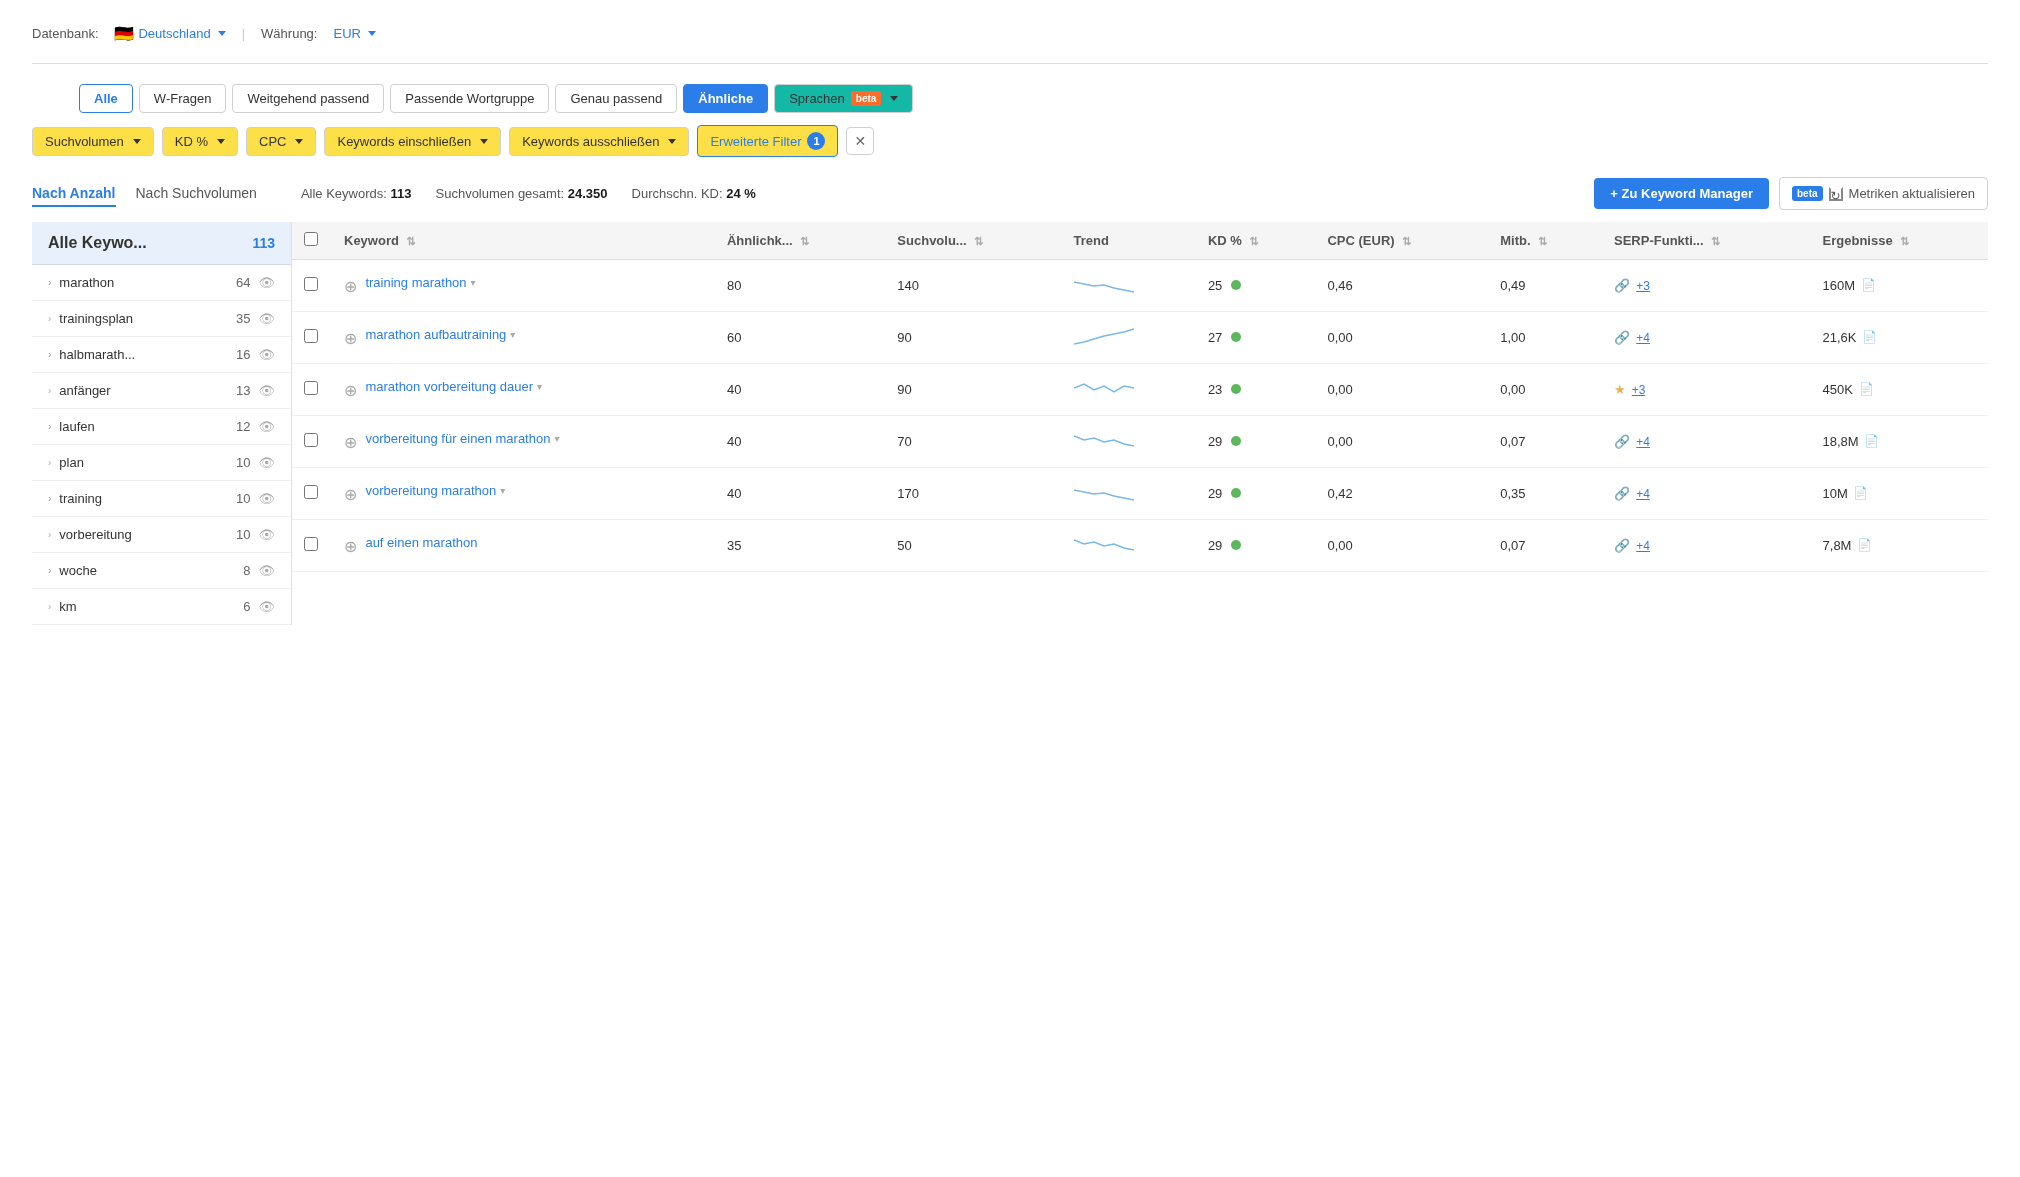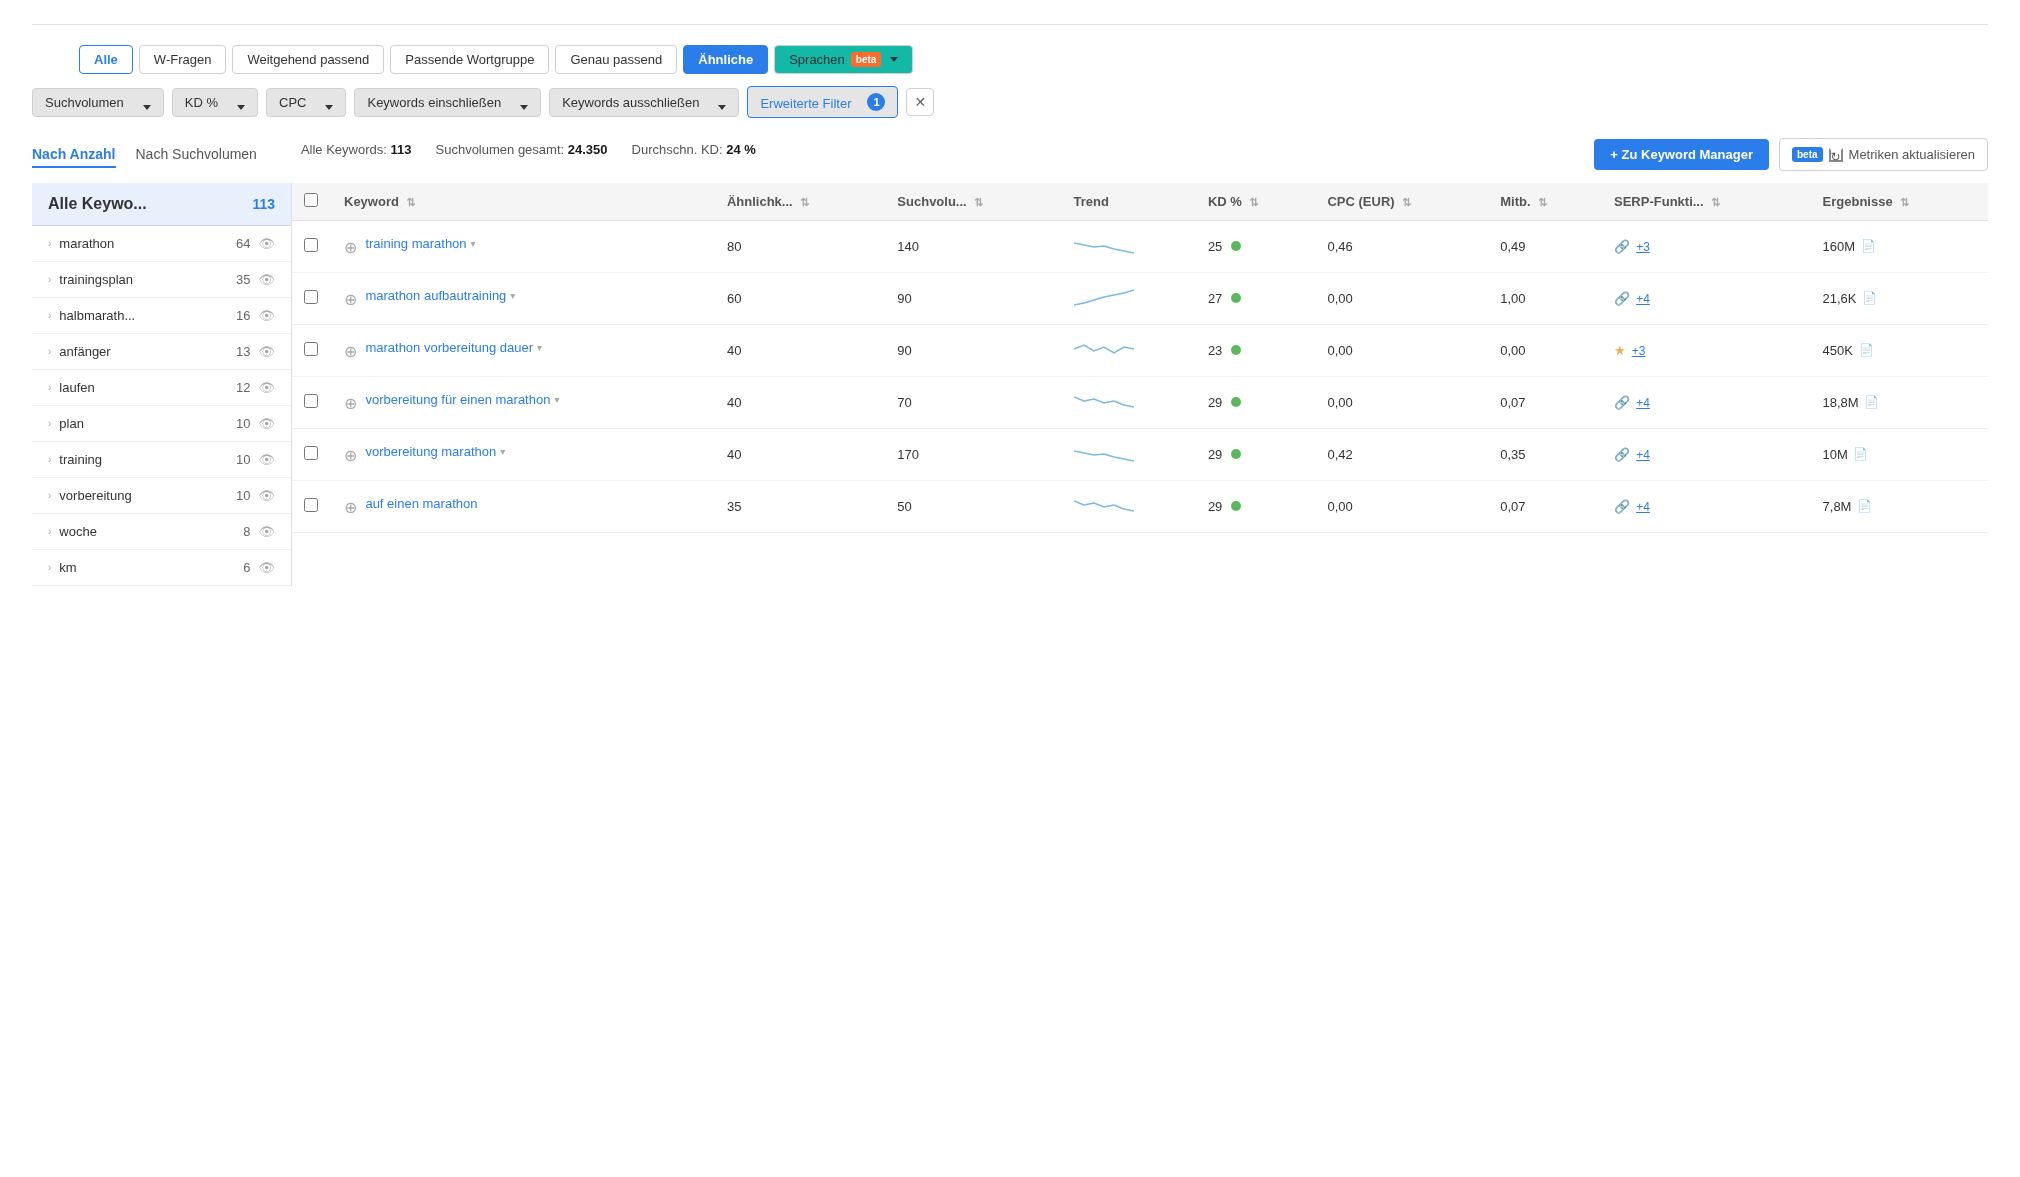--- a/index.html
+++ b/index.html
@@ -21,21 +21,21 @@
     
     .filter-tabs { display: flex; align-items: center; gap: 6px; margin-bottom: 12px; flex-wrap: wrap; padding-left: 47px; }
     .tab-btn { padding: 6px 14px; border-radius: 4px; border: 1px solid #d0d0d0; background: #fff; cursor: pointer; font-size: 13px; color: #333; }
     .tab-btn.active { background: #fff; border-color: #2b7de9; color: #2b7de9; font-weight: 600; }
     .tab-btn.selected-active { background: #2b7de9; border-color: #2b7de9; color: #fff; font-weight: 600; }
     .tab-btn.sprachen { background: #14b8a6; border-color: #d0d0d0; display: flex; align-items: center; gap: 6px; }
     .beta-badge { background: #ff6b2b; color: #fff; font-size: 10px; font-weight: 700; padding: 2px 5px; border-radius: 3px; }
     
     
     .filter-dropdowns { display: flex; align-items: center; gap: 8px; flex-wrap: wrap; }
-    .filter-drop { padding: 6px 12px; border-radius: 4px; border: 1px solid #d0d0d0; background: #e5e5e5; cursor: pointer; font-size: 13px; color: #333; display: flex; align-items: flex-end; gap: 16px; }
+    .filter-drop { padding: 6px 12px; border-radius: 4px; border: 1px solid #d0d0d0; background: #fde047; cursor: pointer; font-size: 13px; color: #333; display: flex; align-items: center; gap: 6px; }
     .filter-drop.active-filter { border-color: #2b7de9; color: #2b7de9; }
     .filter-clear { width: 28px; height: 28px; border-radius: 4px; border: 1px solid #d0d0d0; background: #fff; cursor: pointer; display: flex; align-items: center; justify-content: center; font-size: 14px; color: #666; }
     
     
     .stats-section { display: flex; align-items: center; justify-content: space-between; margin: 20px 0 12px; }
     .stats-tabs { display: flex; align-items: center; gap: 0; }
     .stats-tab { font-size: 14px; color: #555; cursor: pointer; padding: 4px 0; margin-right: 20px; border-bottom: 2px solid transparent; }
     .stats-tab.active { color: #2b7de9; border-bottom-color: #2b7de9; font-weight: 600; }
     .stats-info { display: flex; align-items: center; gap: 24px; font-size: 13px; color: #555; }
     .stats-info strong { color: #1a1a1a; }
@@ -85,20 +85,34 @@
     .trend-svg { width: 60px; height: 24px; }
 
     .checkbox { width: 14px; height: 14px; cursor: pointer; }
   </style>
 </head>
 <body>
 
 <div class="page">
 
   <div>
+    <div class="meta-row">
+      <span>Datenbank:</span>
+      <a href="#">
+        <span class="flag">🇩🇪</span>
+        <span>Deutschland</span>
+        <span class="chevron-down"></span>
+      </a>
+      <span class="separator">|</span>
+      <span>Währung:</span>
+      <a href="#">
+        <span>EUR</span>
+        <span class="chevron-down"></span>
+      </a>
+    </div>
   </div>
 
   <div class="divider"></div>
 
   <div class="filter-tabs">
     <button class="tab-btn active">Alle</button>
     <button class="tab-btn">W-Fragen</button>
     <button class="tab-btn">Weitgehend passend</button>
     <button class="tab-btn">Passende Wortgruppe</button>
     <button class="tab-btn">Genau passend</button>
@@ -134,21 +148,21 @@
     <button class="filter-drop active-filter" style="border-color:#2b7de9;color:#2b7de9;">
       <span>Erweiterte Filter</span>
       <span style="background:#2b7de9;color:#fff;border-radius:50%;width:18px;height:18px;font-size:11px;display:inline-flex;align-items:center;justify-content:center;font-weight:700;">1</span>
     </button>
     <button class="filter-clear">
       <span>✕</span>
     </button>
   </div>
 
   <div class="stats-section">
-    <div style="display:flex;align-items:flex-start;gap:24px;">
+    <div style="display:flex;align-items:center;gap:24px;">
       <div class="stats-tabs">
         <span class="stats-tab active">Nach Anzahl</span>
         <span class="stats-tab">Nach Suchvolumen</span>
       </div>
       <div class="stats-info">
         <span>
           <span>Alle Keywords:</span>
           <strong>113</strong>
         </span>
         <span>

